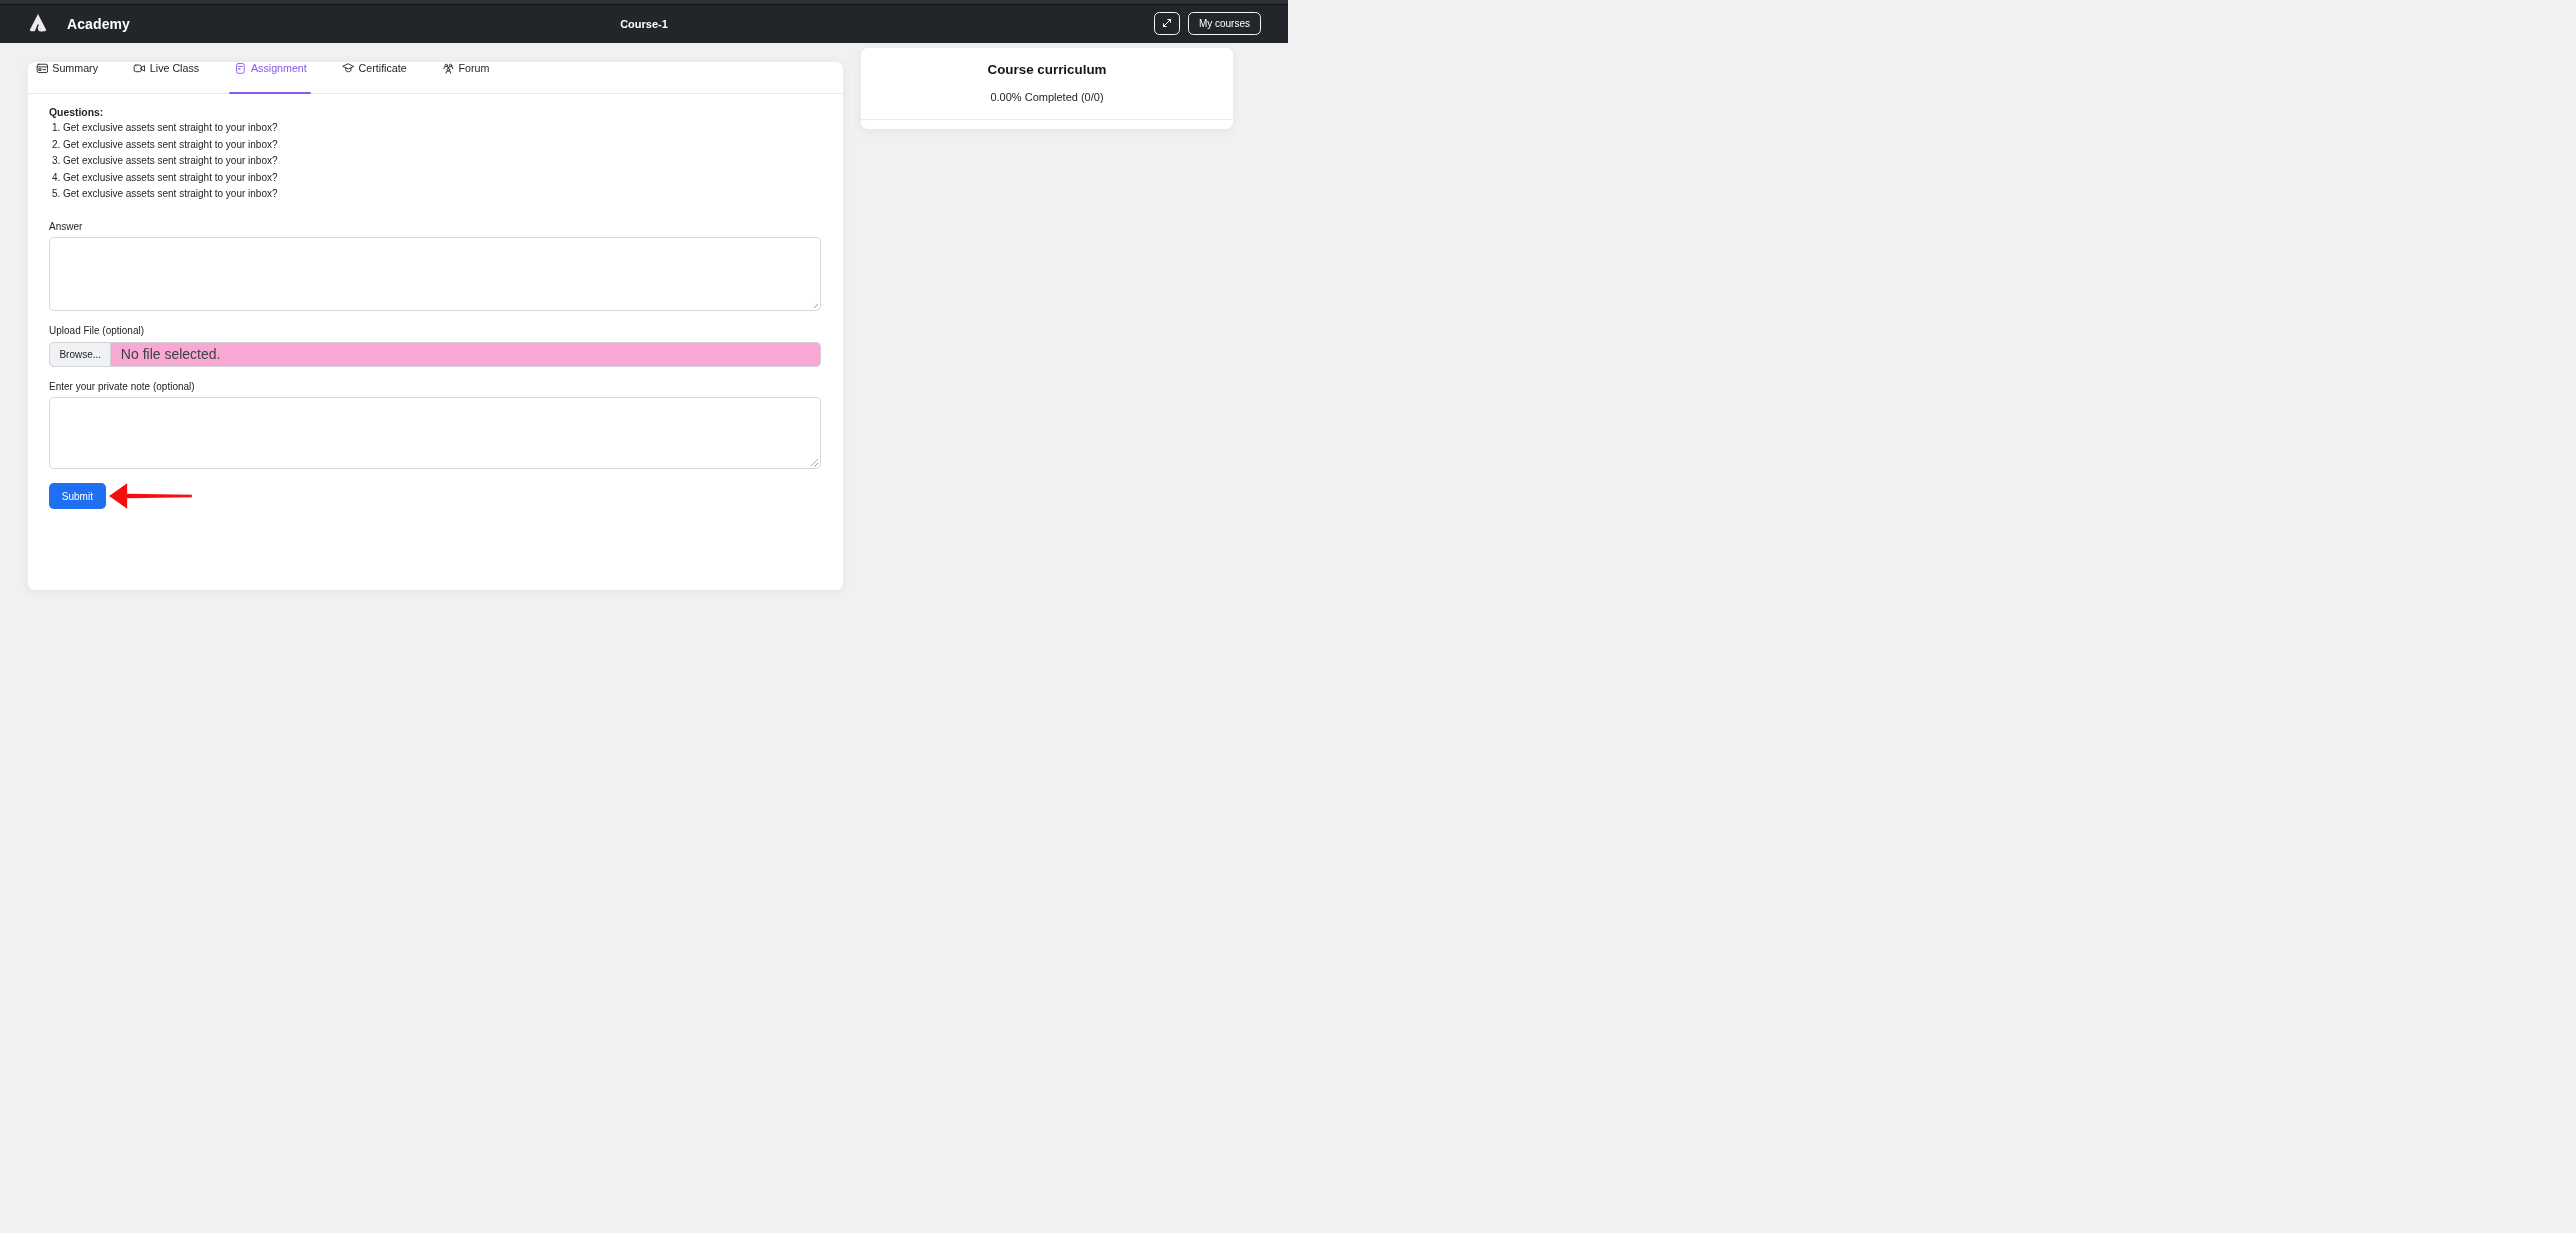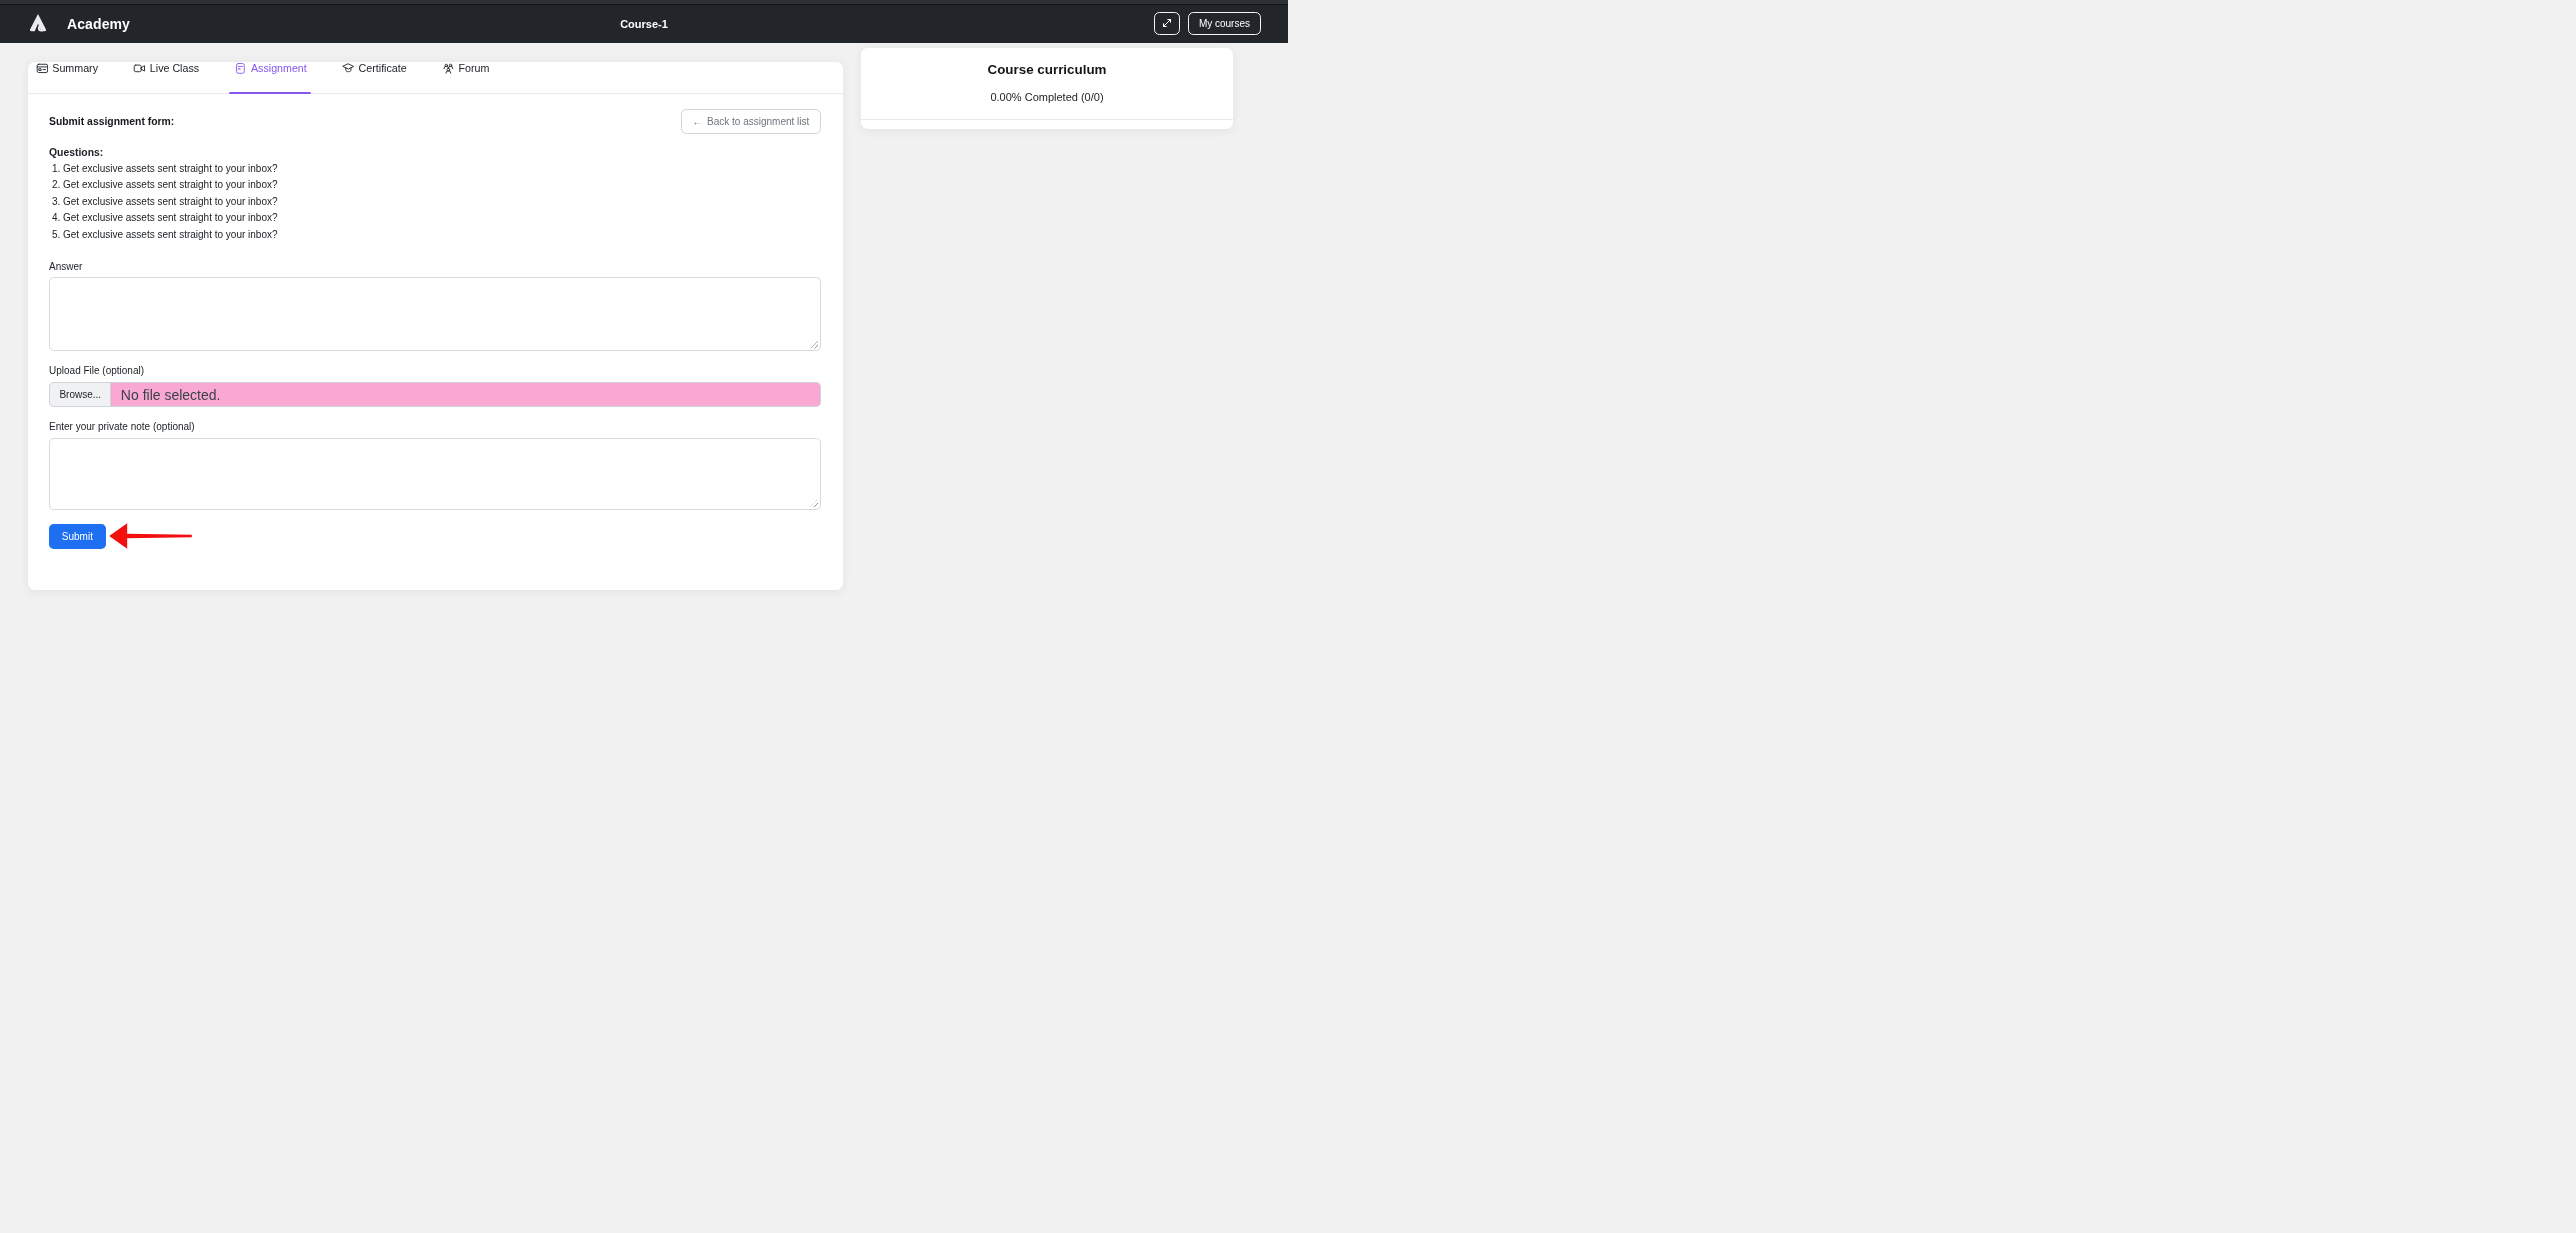--- a/index.html
+++ b/index.html
@@ -207,27 +207,20 @@
             <path d="M11.6 12.4 a4.4 4.4 0 0 1 8.8 0"></path>
       <circle cx="12" cy="14.6" r="2.5"></circle>
             <path d="M7.4 21 a4.6 4.6 0 0 1 9.2 0"></path>
           </svg>
         </span>
         <span>Forum</span>
       </div>
     </nav>
 
   <div class="content">
-    <div class="form-header">
-      <div class="form-title">Submit assignment form:</div>
-      <button class="back-btn">
-        <span>←</span>
-        <span>Back to assignment list</span>
-      </button>
-    </div>
 
     <div class="questions-label">Questions:</div>
     <ol class="questions" id="questions">
         <li>Get exclusive assets sent straight to your inbox?</li>
         <li>Get exclusive assets sent straight to your inbox?</li>
         <li>Get exclusive assets sent straight to your inbox?</li>
         <li>Get exclusive assets sent straight to your inbox?</li>
         <li>Get exclusive assets sent straight to your inbox?</li>
       </ol>
 

